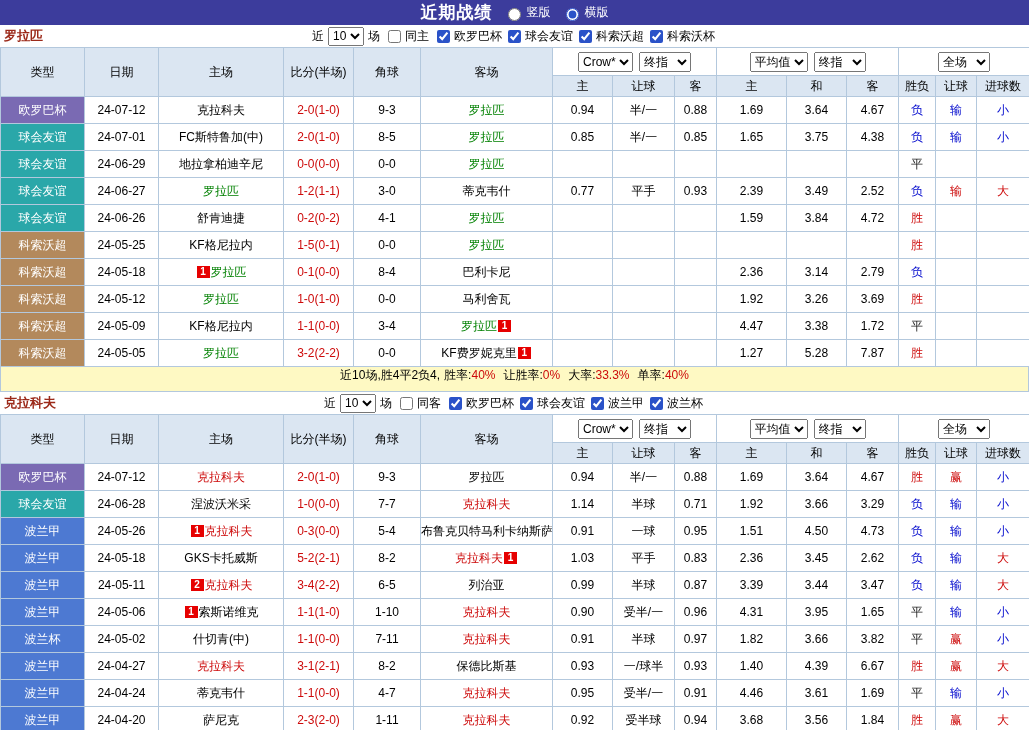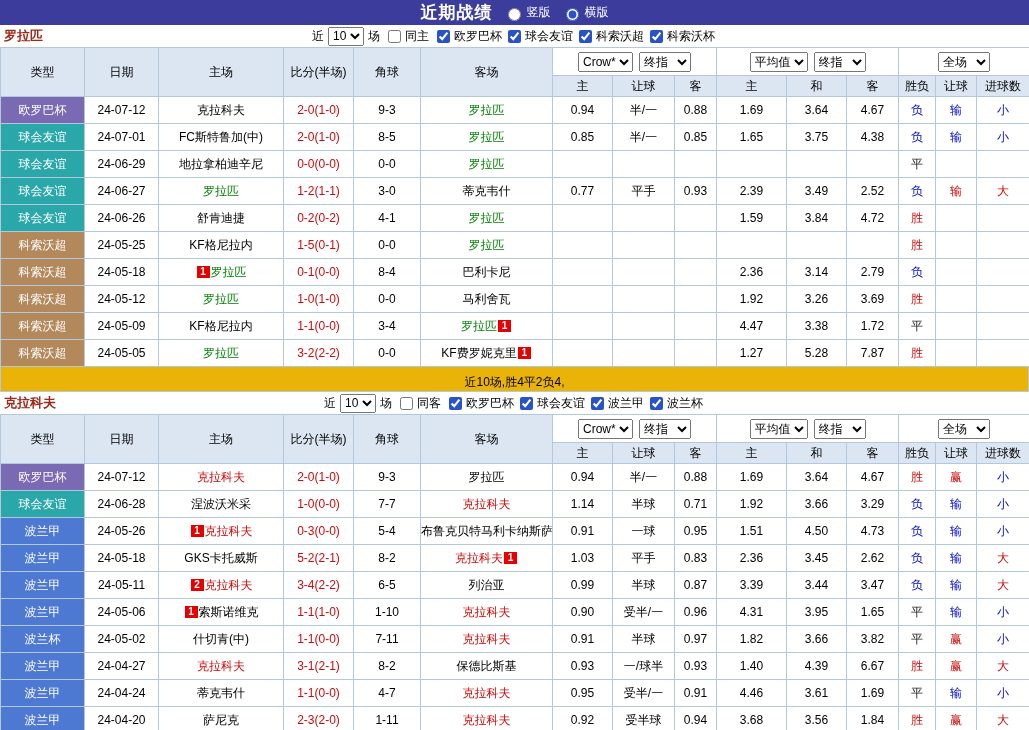--- a/index.html
+++ b/index.html
@@ -27,22 +27,22 @@
   .grid .sel-row .selcell{height:27px;background:#fff}
   .grid .sub-row th{height:20px}
   .selcell select{font-size:12px;height:20px;min-width:52px;margin:0 3px}
   .grid tbody td{height:26px;background:#fff}
   .lg-cell{color:#fff}
   .score{color:var(--score)}
   .badge{display:inline-block;min-width:11px;height:12px;line-height:12px;background:var(--badge);
          color:#fff;font-size:10px;font-weight:bold;padding:0 1px;margin:0 1px;vertical-align:1px}
   .res-w{color:var(--win)} .res-l{color:var(--lose)} .res-d{color:var(--draw)}
   
-  .sec-foot{height:24px;display:flex;align-items:flex-end;justify-content:center;gap:4px;
-            border:1px solid #b3c8dd;border-top:none;background:#eab308}
+  .sec-foot{height:24px;display:flex;align-items:flex-start;justify-content:center;gap:4px;
+            border:1px solid #b3c8dd;border-top:none;background:#fef9c3}
   .stats{display:inline-flex;gap:8px}
   .stats .val{color:var(--win)}
 </style>
 </head>
 <body style="--win: #cd0a0a; --lose: #0008cd; --draw: #222222; --score: #cd0a0a; --badge: #e60000;">
 
 <div class="topbar">
   <span class="title">近期战绩</span>
   <label>
     <input type="radio" name="layout" style="">
@@ -303,20 +303,26 @@
           <td>5.28</td>
           <td>7.87</td>
           <td class="res-w">胜</td>
           <td></td>
           <td></td>
         </tr>
       </tbody>
   </table>
   <div class="sec-foot">
     <span>近10场,胜4平2负4,</span>
+    <span class="stats" id="stats-0">
+        <span><span>胜率:</span><span class="val">40%</span></span>
+        <span><span>让胜率:</span><span class="val">0%</span></span>
+        <span><span>大率:</span><span class="val">33.3%</span></span>
+        <span><span>单率:</span><span class="val">40%</span></span>
+      </span>
   </div>
 </section>
 
 <section class="block">
   <div class="sec-head">
     <span class="team-name">克拉科夫</span>
     <div class="filters">
       <span>近</span>
       <select class="cnt">
         <option>10</option>

